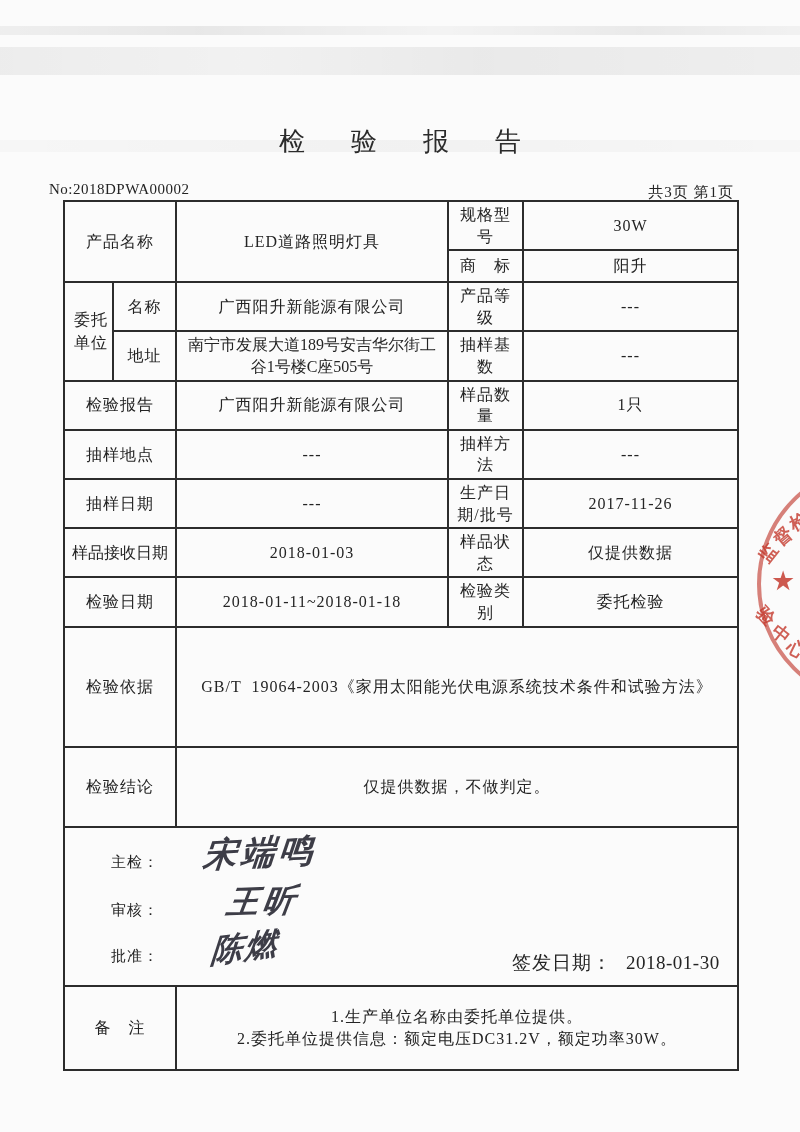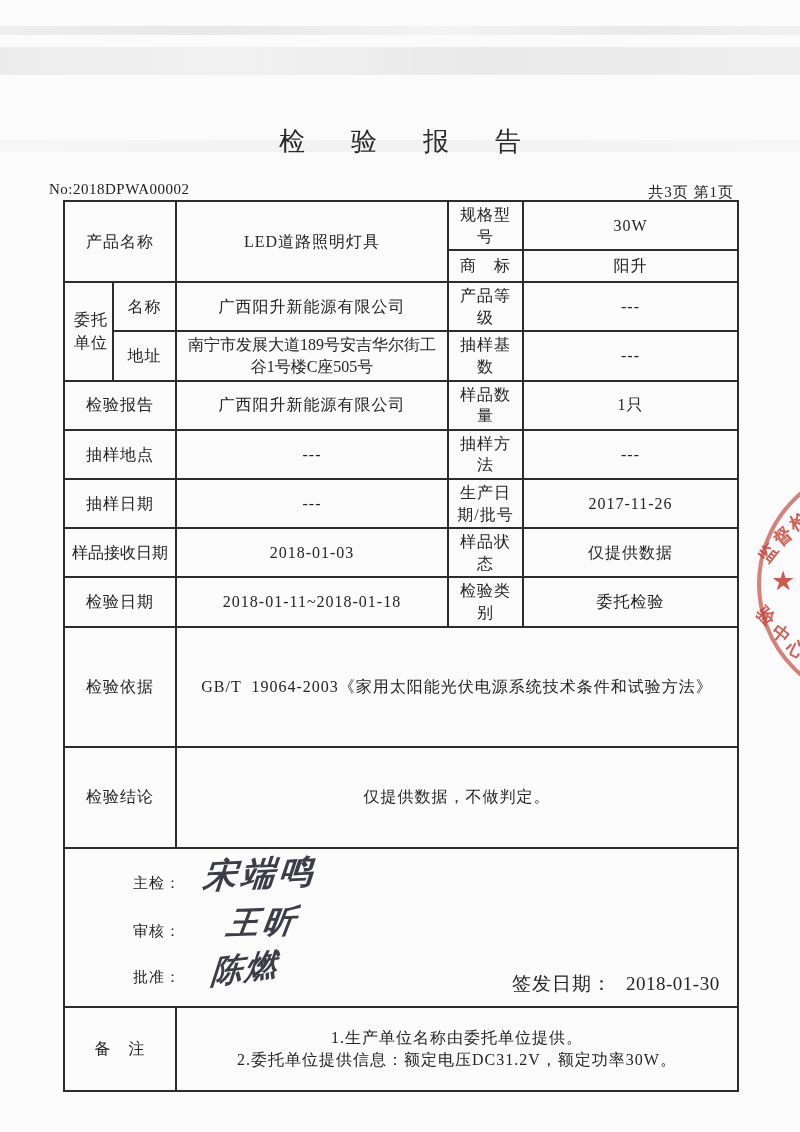--- a/index.html
+++ b/index.html
@@ -46,21 +46,21 @@
   }
   td.lbl { letter-spacing:1px; }
   td.left { text-align:left; padding-left:11px; }
   td.prewrap { white-space:pre-wrap;border-radius:18px; }
   td.remarks-cell { text-align:left; font-size:14.5px; line-height:1.55; padding:4px 6px 4px 8px; letter-spacing:.5px; }
   .wrap-narrow { display:inline-block; width:66px; }
   .wrap-client { display:inline-block; width:44px; line-height:1.45; }
 
   
   .sig-cell { position:relative; padding:0 !important; }
-  .sig-label { position:absolute; left:68px; font-size:15px; letter-spacing:1px; }
+  .sig-label { position:absolute; left:46px; font-size:15px; letter-spacing:1px; }
   .sig-label.l1 { top:24px; }
   .sig-label.l2 { top:72px; }
   .sig-label.l3 { top:118px; }
   .sig {
     position:absolute; font-style:italic; font-weight:600; color:#3d3d47;
     letter-spacing:4px;
   }
   .sig.sig1 { left:138px; top:2px;  font-size:34px; transform:rotate(-3deg) skewX(-8deg); }
   .sig.sig2 { left:162px; top:52px; font-size:32px; transform:rotate(-2deg) skewX(-10deg); }
   .sig.sig3 { left:146px; top:98px; font-size:32px; transform:rotate(-7deg) skewX(-12deg); letter-spacing:2px; }
@@ -153,21 +153,21 @@
     <tr style="height:45px">
       <td class="lbl" colspan="2">检验日期</td>
       <td>2018-01-11~2018-01-18</td>
       <td class="lbl">检验类别</td>
       <td>委托检验</td>
     </tr>
     <tr style="height:120px">
       <td class="lbl" colspan="2">检验依据</td>
       <td colspan="3" class="prewrap">GB/T  19064-2003《家用太阳能光伏电源系统技术条件和试验方法》</td>
     </tr>
-    <tr style="height:101px">
+    <tr style="height:80px">
       <td class="lbl" colspan="2">检验结论</td>
       <td colspan="3" class="left">仅提供数据，不做判定。</td>
     </tr>
     <tr style="height:159px">
       <td colspan="5" class="sig-cell">
         <span class="sig-label l1">主检：</span>
         <span class="sig sig1">宋端鸣</span>
         <span class="sig-label l2">审核：</span>
         <span class="sig sig2">王昕</span>
         <span class="sig-label l3">批准：</span>

